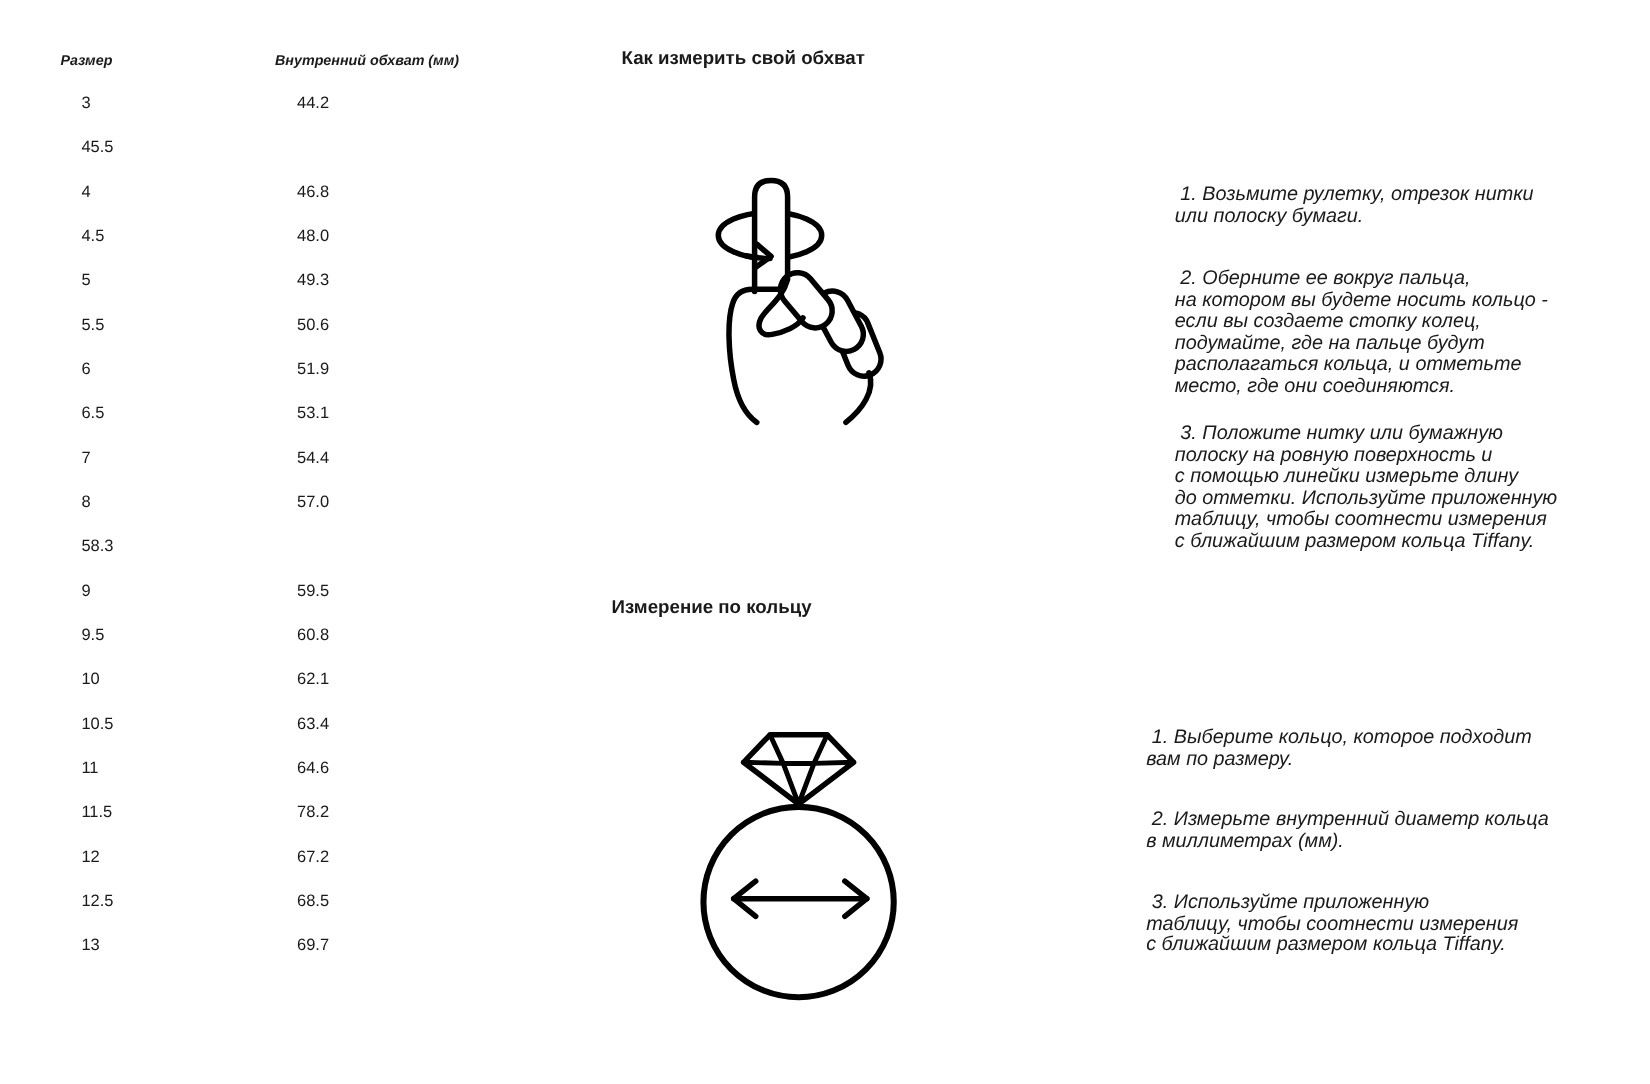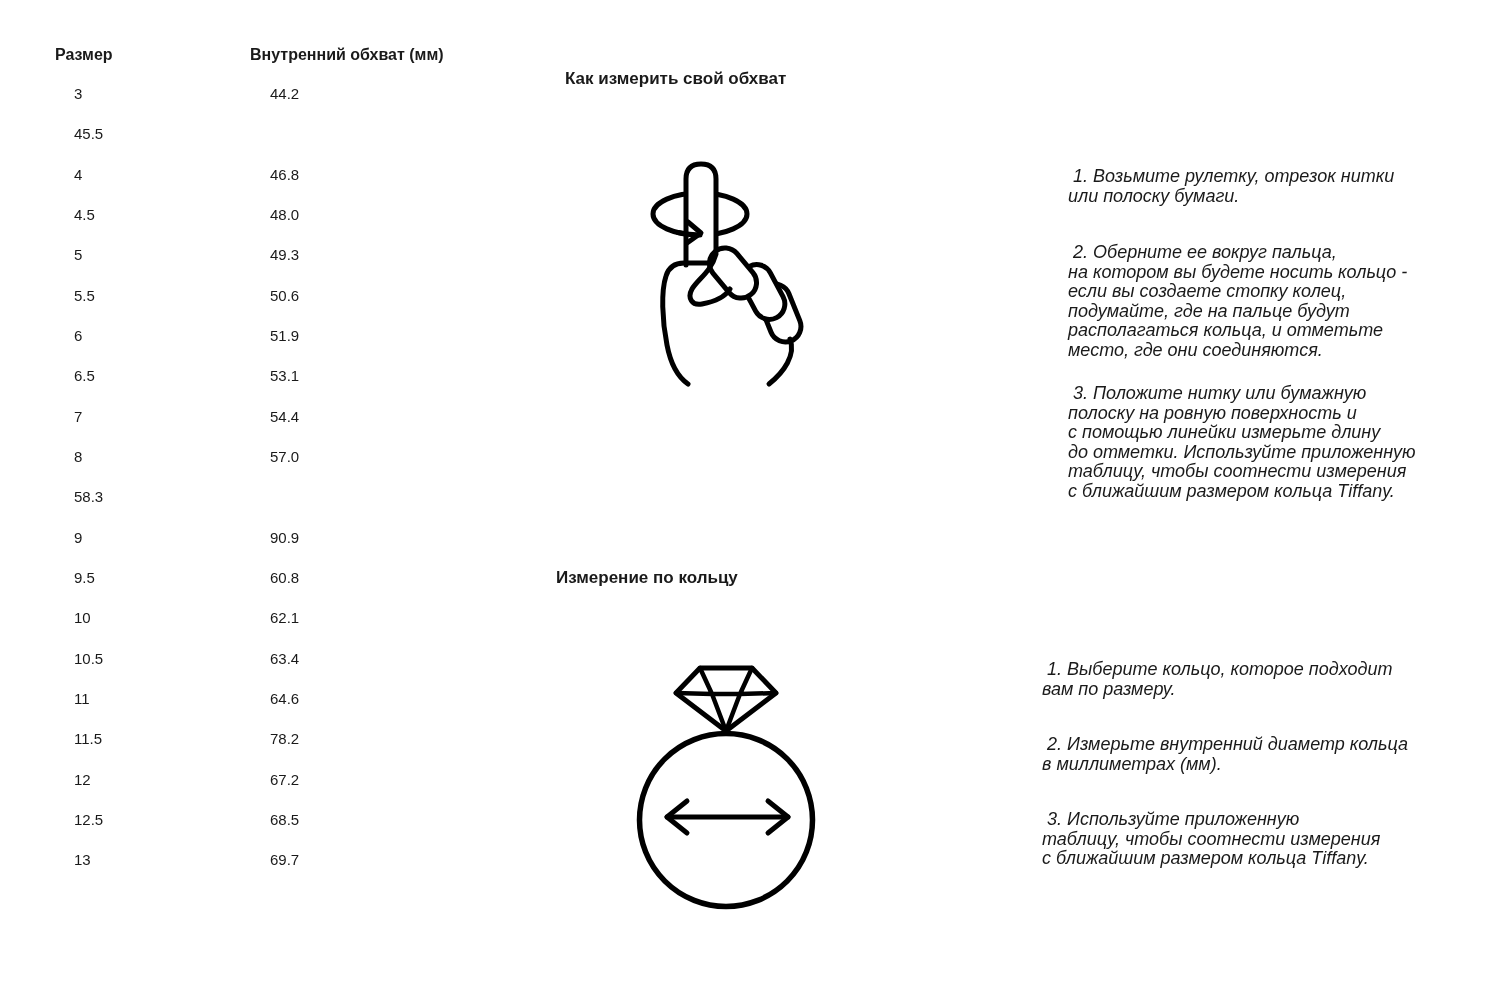--- a/index.html
+++ b/index.html
@@ -3,22 +3,22 @@
 <meta charset="utf-8">
 <style>
   html,body{margin:0;padding:0;}
   body{
     width:1500px;height:985px;position:relative;overflow:hidden;
     background:#ffffff;color:#1a1a1a;
     font-family:"Liberation Sans", sans-serif;
     -webkit-font-smoothing:antialiased;
   }
   .abs{position:absolute;}
-  .col-hdr{font-size:16px;font-weight:700;line-height:16px;white-space:nowrap;}
-  .section-title{font-size:17px;font-weight:700;line-height:17px;white-space:nowrap;margin-top:26px;}
+  .col-hdr{font-size:13px;font-weight:700;line-height:16px;white-space:nowrap;font-style:italic;}
+  .section-title{font-size:17px;font-weight:700;line-height:17px;white-space:nowrap;}
   .rows{left:0;top:86px;}
   .t-row{display:flex;height:40.33px;font-size:15px;line-height:15px;}
   .t-size{display:inline-block;box-sizing:border-box;width:196px;padding-left:74px;}
   .t-circ{display:inline-block;box-sizing:border-box;padding-left:74px;}
   .step{font-size:18px;line-height:19.5px;white-space:pre-line;width:420px;font-style:italic;}
   svg{display:block;}
   .stroke{fill:none;stroke:#000000;stroke-width:5;stroke-linecap:round;stroke-linejoin:round;}
   .whitefill{fill:#ffffff;stroke:none;}
   .capsule{fill:#ffffff;stroke:#000000;stroke-width:5;}
 </style>
@@ -80,21 +80,21 @@
         <span class="t-size">8</span>
         <span class="t-circ">57.0</span>
       </div>
 
       <div class="t-row">
         <span class="t-circ">58.3</span>
       </div>
 
       <div class="t-row">
         <span class="t-size">9</span>
-        <span class="t-circ">90.9</span>
+        <span class="t-circ">59.5</span>
       </div>
 
       <div class="t-row">
         <span class="t-size">9.5</span>
         <span class="t-circ">60.8</span>
       </div>
 
       <div class="t-row">
         <span class="t-size">10</span>
         <span class="t-circ">62.1</span>

